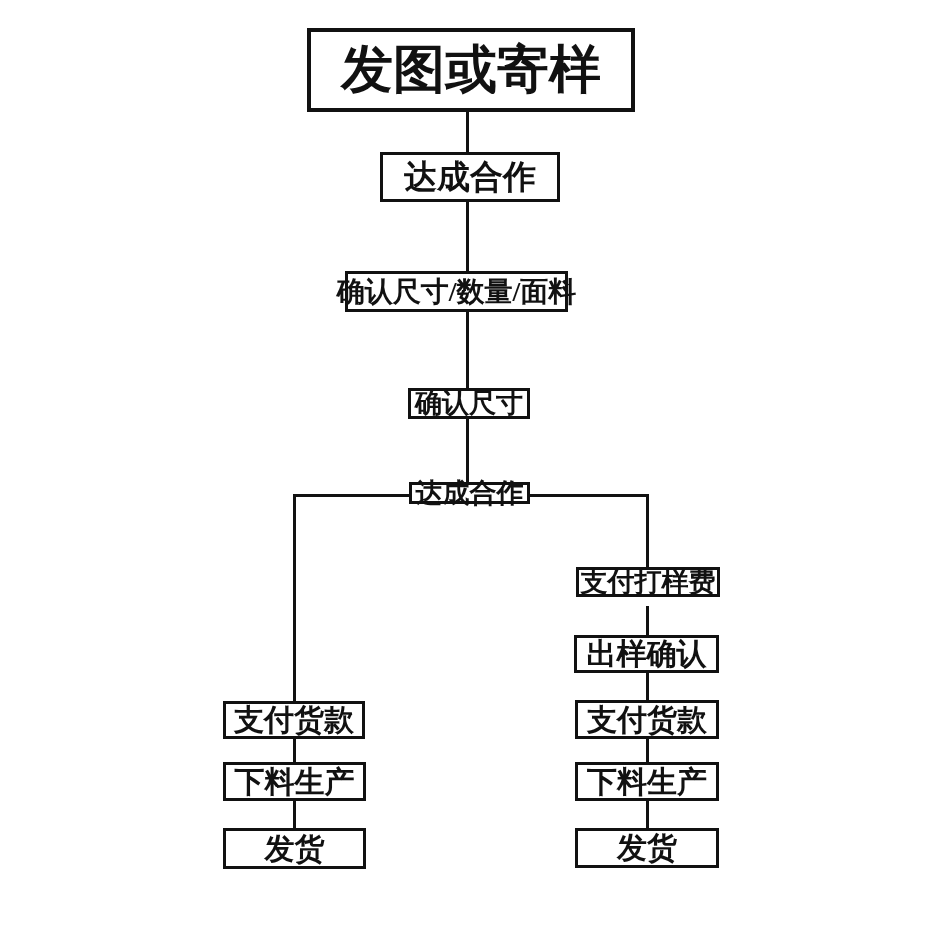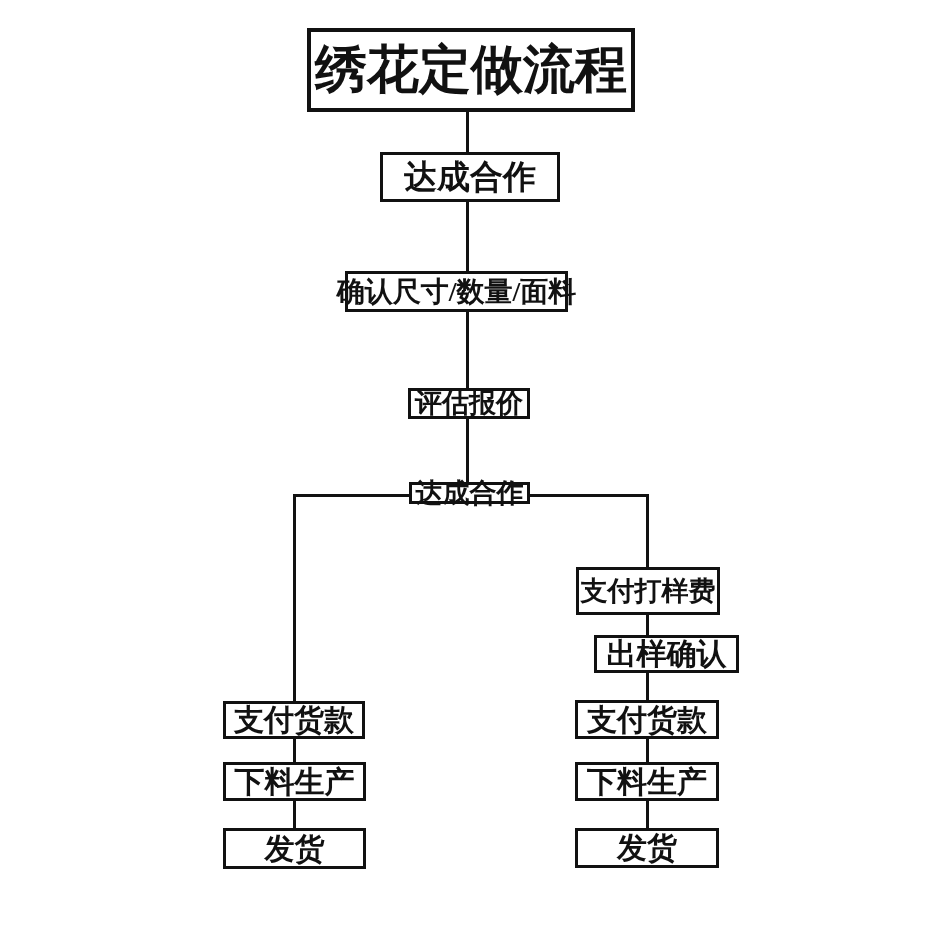--- a/index.html
+++ b/index.html
@@ -43,33 +43,33 @@
     z-index: 1;
   }
   .vline { width: 3px; }
   .hline { height: 3px; }
 </style>
 </head>
 <body>
 
 <div id="canvas">
 
-  <div class="node title" style="left:307px; top:28px; width:328px; height:84px;">绣花定做流程</div>
+  <div class="node title" style="left:307px; top:28px; width:328px; height:84px;">发图或寄样</div>
 
   <div class="node f33" style="left:380px; top:152px; width:180px; height:50px;">达成合作</div>
 
   <div class="node f28" style="left:345px; top:271px; width:223px; height:41px;">确认尺寸/数量/面料</div>
 
-  <div class="node f27" style="left:408px; top:388px; width:122px; height:31px;">评估报价</div>
+  <div class="node f27" style="left:408px; top:388px; width:122px; height:31px;">确认尺寸</div>
 
   <div class="node f27" style="left:409px; top:482px; width:121px; height:22px;">达成合作</div>
 
-  <div class="node f27" style="left:576px; top:567px; width:144px; height:48px;">支付打样费</div>
+  <div class="node f27" style="left:576px; top:567px; width:144px; height:30px;">支付打样费</div>
 
-  <div class="node f30" style="left:574px; top:635px; width:145px; height:38px;margin-left:20px;">出样确认</div>
+  <div class="node f30" style="left:574px; top:635px; width:145px; height:38px;">出样确认</div>
 
   <div class="node f30" style="left:575px; top:700px; width:144px; height:39px;">支付货款</div>
 
   <div class="node f30" style="left:575px; top:762px; width:144px; height:39px;">下料生产</div>
 
   <div class="node f30" style="left:575px; top:828px; width:144px; height:40px;">发货</div>
 
   <div class="node f30" style="left:223px; top:701px; width:142px; height:38px;">支付货款</div>
 
   <div class="node f30" style="left:223px; top:762px; width:143px; height:39px;">下料生产</div>

